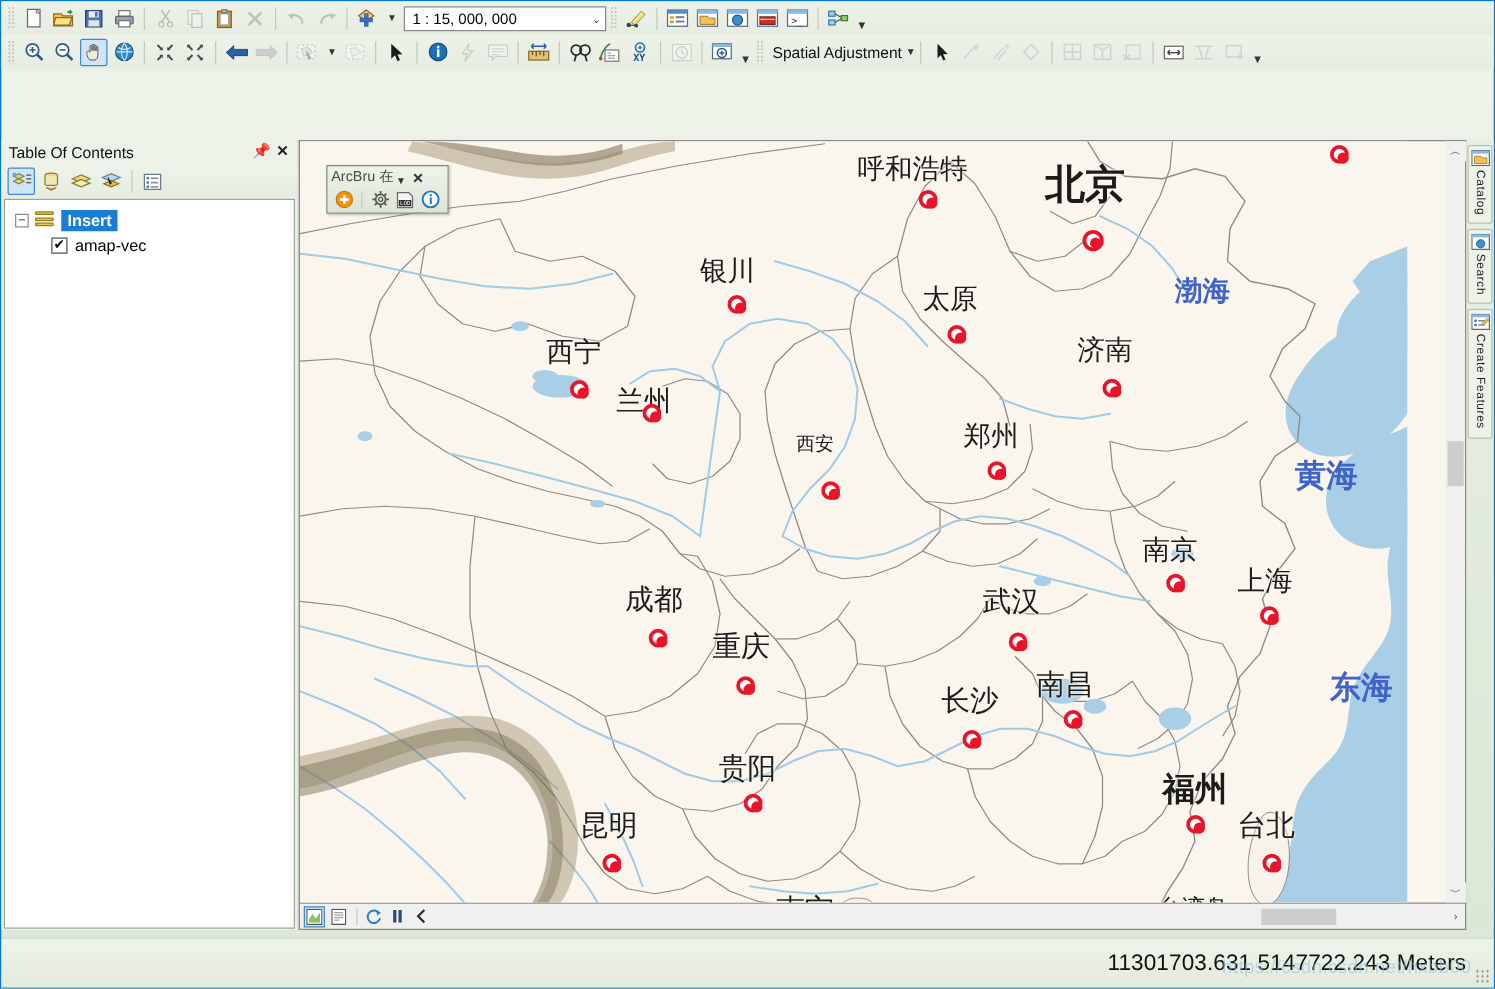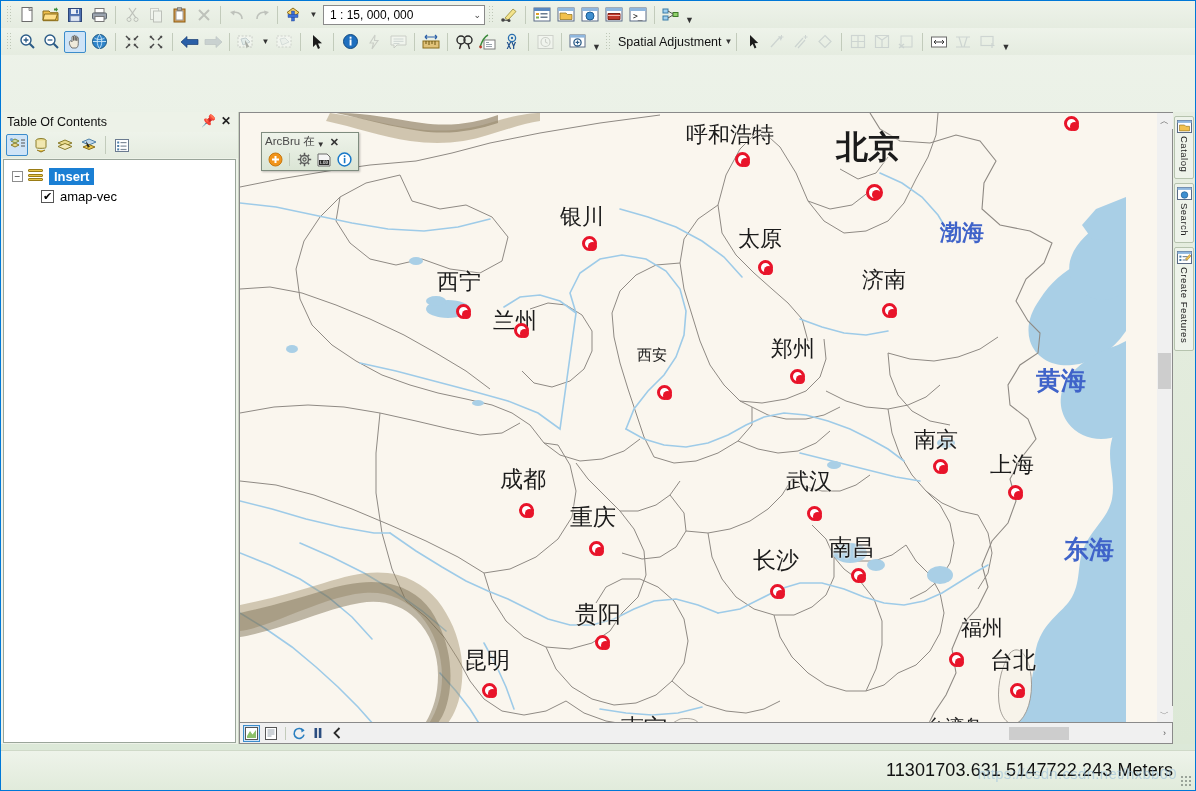--- a/index.html
+++ b/index.html
@@ -904,21 +904,21 @@
               <div class="city-label" style="left: 546px; top: 353px; font-size: 23px;">武汉</div>
               <div class="city-dot" style="left: 567px; top: 393px;"></div>
               <div class="city-label" style="left: 330px; top: 389px; font-size: 23px;">重庆</div>
               <div class="city-dot" style="left: 349px; top: 428px;"></div>
               <div class="city-label" style="left: 589px; top: 419px; font-size: 23px;">南昌</div>
               <div class="city-dot" style="left: 611px; top: 455px;"></div>
               <div class="city-label" style="left: 513px; top: 432px; font-size: 23px;">长沙</div>
               <div class="city-dot" style="left: 530px; top: 471px;"></div>
               <div class="city-label" style="left: 335px; top: 486px; font-size: 23px;">贵阳</div>
               <div class="city-dot" style="left: 355px; top: 522px;"></div>
-              <div class="city-label" style="left: 721px; top: 501px; font-size: 21px;">福州</div>
+              <div class="city-label" style="left: 690px; top: 501px; font-size: 26px; font-weight: bold;">福州</div>
               <div class="city-dot" style="left: 709px; top: 539px;"></div>
               <div class="city-label" style="left: 224px; top: 532px; font-size: 23px;">昆明</div>
               <div class="city-dot" style="left: 242px; top: 570px;"></div>
               <div class="city-label" style="left: 750px; top: 532px; font-size: 23px;">台北</div>
               <div class="city-dot" style="left: 770px; top: 570px;"></div>
               <div class="city-label" style="left: 381px; top: 599px; font-size: 23px;">南宁</div>
               <div class="city-label" style="left: 686px; top: 601px; font-size: 19px;">台湾岛</div>
               <div class="city-dot" style="left: 824px; top: 3px;"></div>
               <div class="sea-label" style="left: 700px; top: 105px; font-size: 22px;">渤海</div>
               <div class="sea-label" style="left: 796px; top: 251px; font-size: 25px;">黄海</div>

